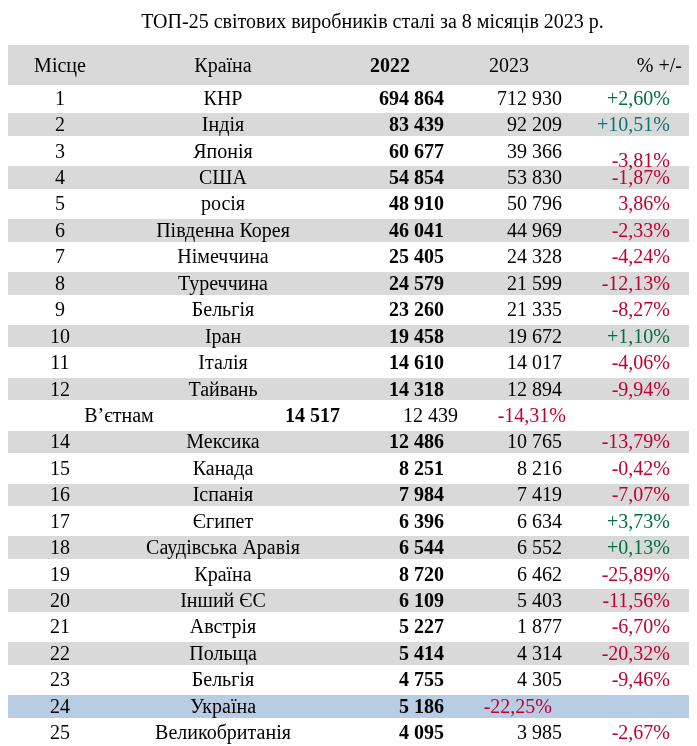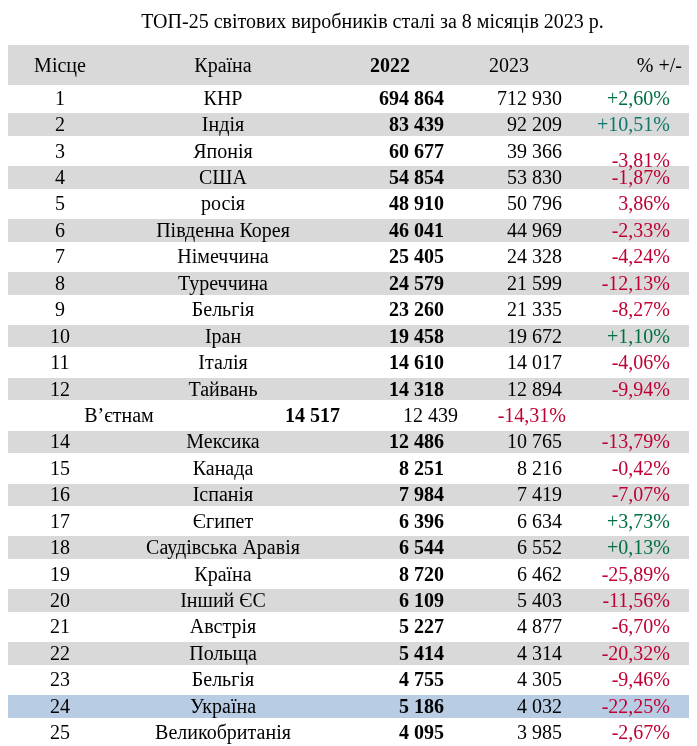--- a/index.html
+++ b/index.html
@@ -200,42 +200,41 @@
     <div class="cell c-place">20</div>
     <div class="cell c-country">Інший ЄС</div>
     <div class="cell c-2022">6 109</div>
     <div class="cell c-2023">5 403</div>
     <div class="cell c-pct" style="color: rgb(192, 0, 51);">-11,56%</div>
   </div>
       <div class="row">
     <div class="cell c-place">21</div>
     <div class="cell c-country">Австрія</div>
     <div class="cell c-2022">5 227</div>
-    <div class="cell c-2023">4 877</div>
+    <div class="cell c-2023">1 877</div>
     <div class="cell c-pct" style="color: rgb(192, 0, 51);">-6,70%</div>
   </div>
       <div class="row stripe">
     <div class="cell c-place">22</div>
     <div class="cell c-country">Польща</div>
     <div class="cell c-2022">5 414</div>
     <div class="cell c-2023">4 314</div>
     <div class="cell c-pct" style="color: rgb(192, 0, 51);">-20,32%</div>
   </div>
       <div class="row">
     <div class="cell c-place">23</div>
     <div class="cell c-country">Бельгія</div>
     <div class="cell c-2022">4 755</div>
     <div class="cell c-2023">4 305</div>
     <div class="cell c-pct" style="color: rgb(192, 0, 51);">-9,46%</div>
   </div>
       <div class="row hl">
     <div class="cell c-place">24</div>
     <div class="cell c-country">Україна</div>
     <div class="cell c-2022">5 186</div>
-    <div class="cell c-2023">4 032</div>
     <div class="cell c-pct" style="color: rgb(192, 0, 51);">-22,25%</div>
   </div>
       <div class="row">
     <div class="cell c-place">25</div>
     <div class="cell c-country">Великобританія</div>
     <div class="cell c-2022">4 095</div>
     <div class="cell c-2023">3 985</div>
     <div class="cell c-pct" style="color: rgb(192, 0, 51);">-2,67%</div>
   </div>
     </div>

